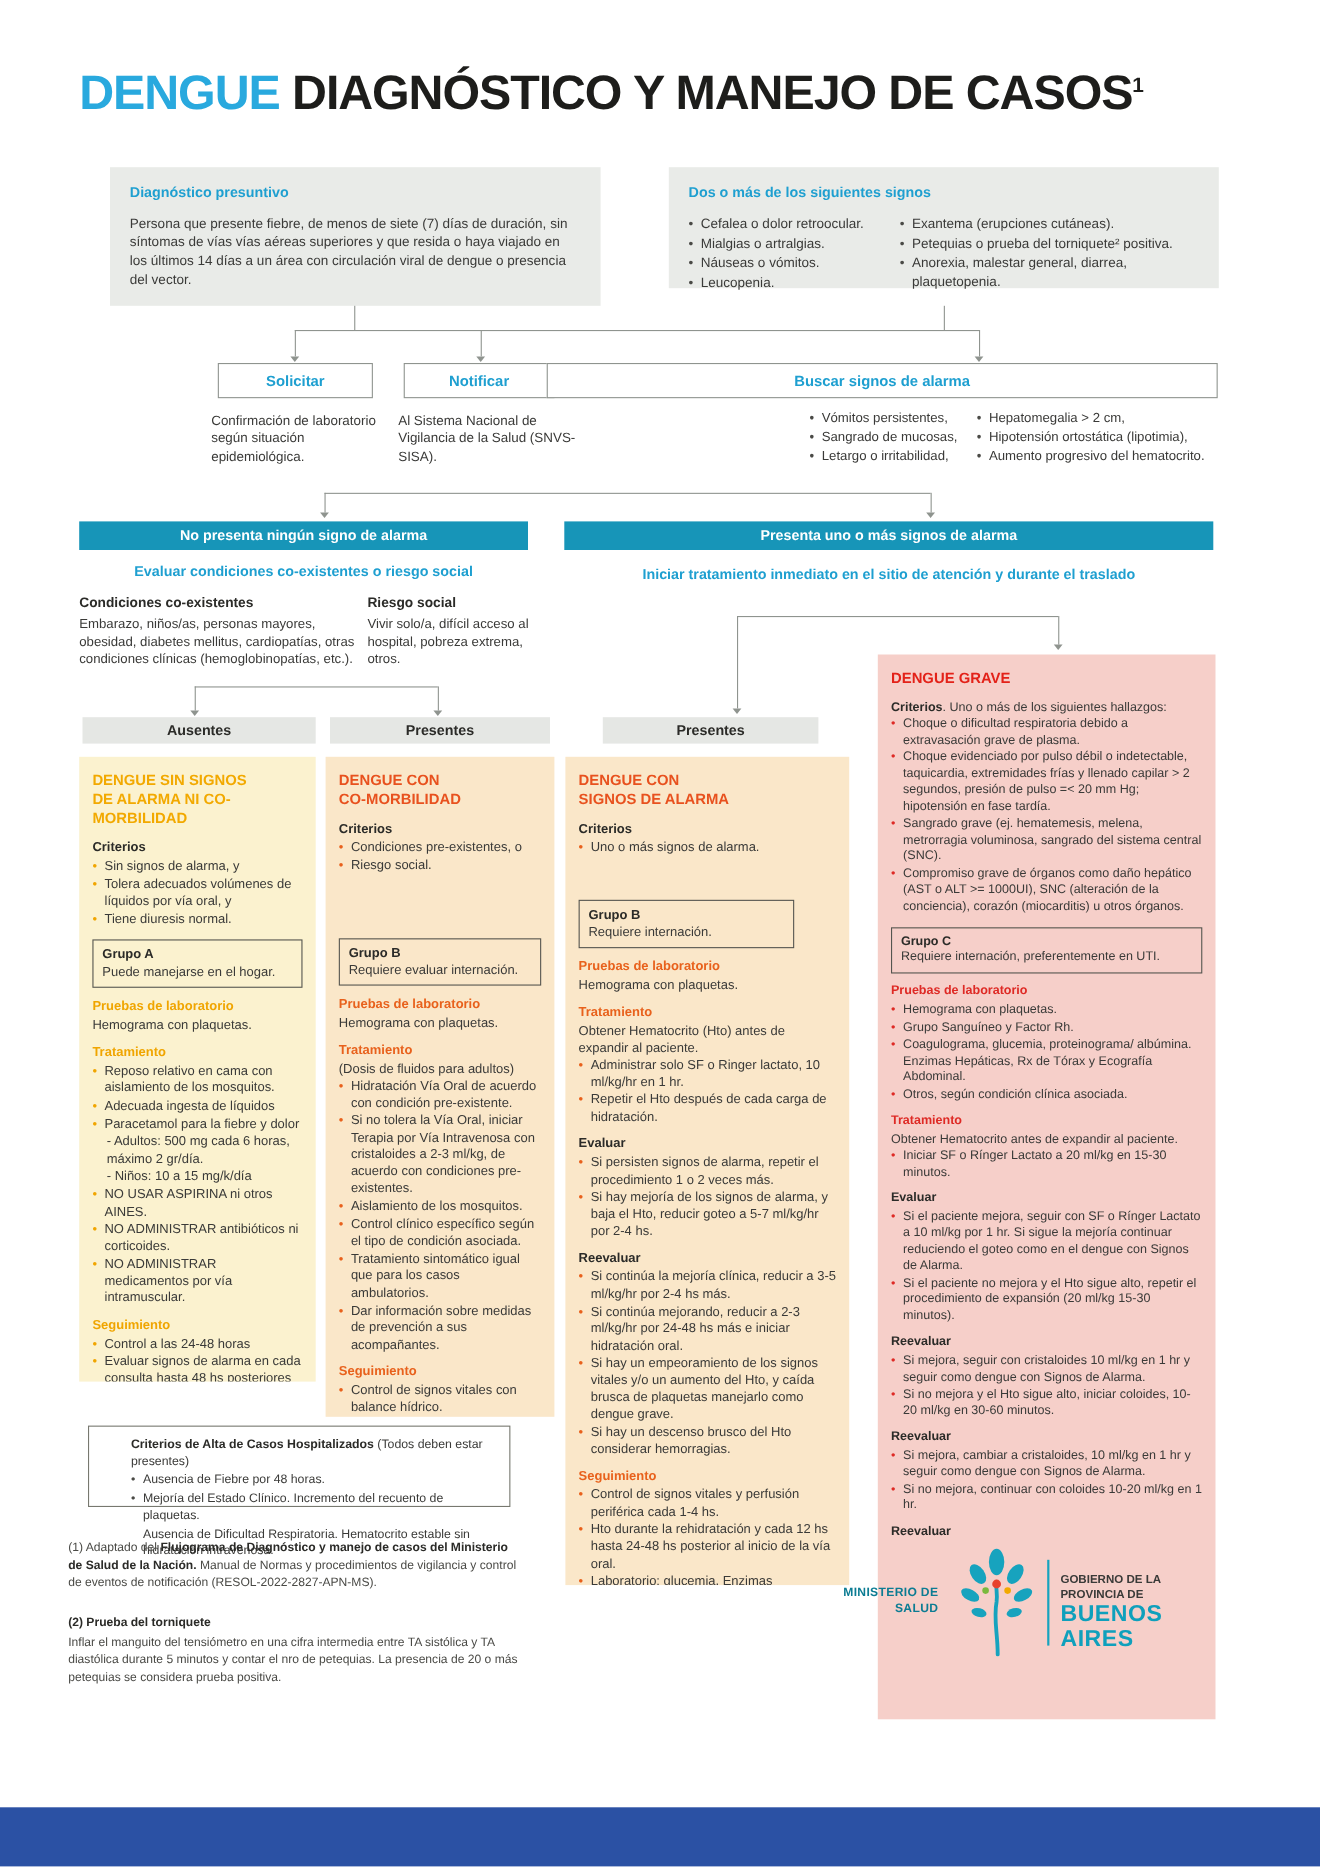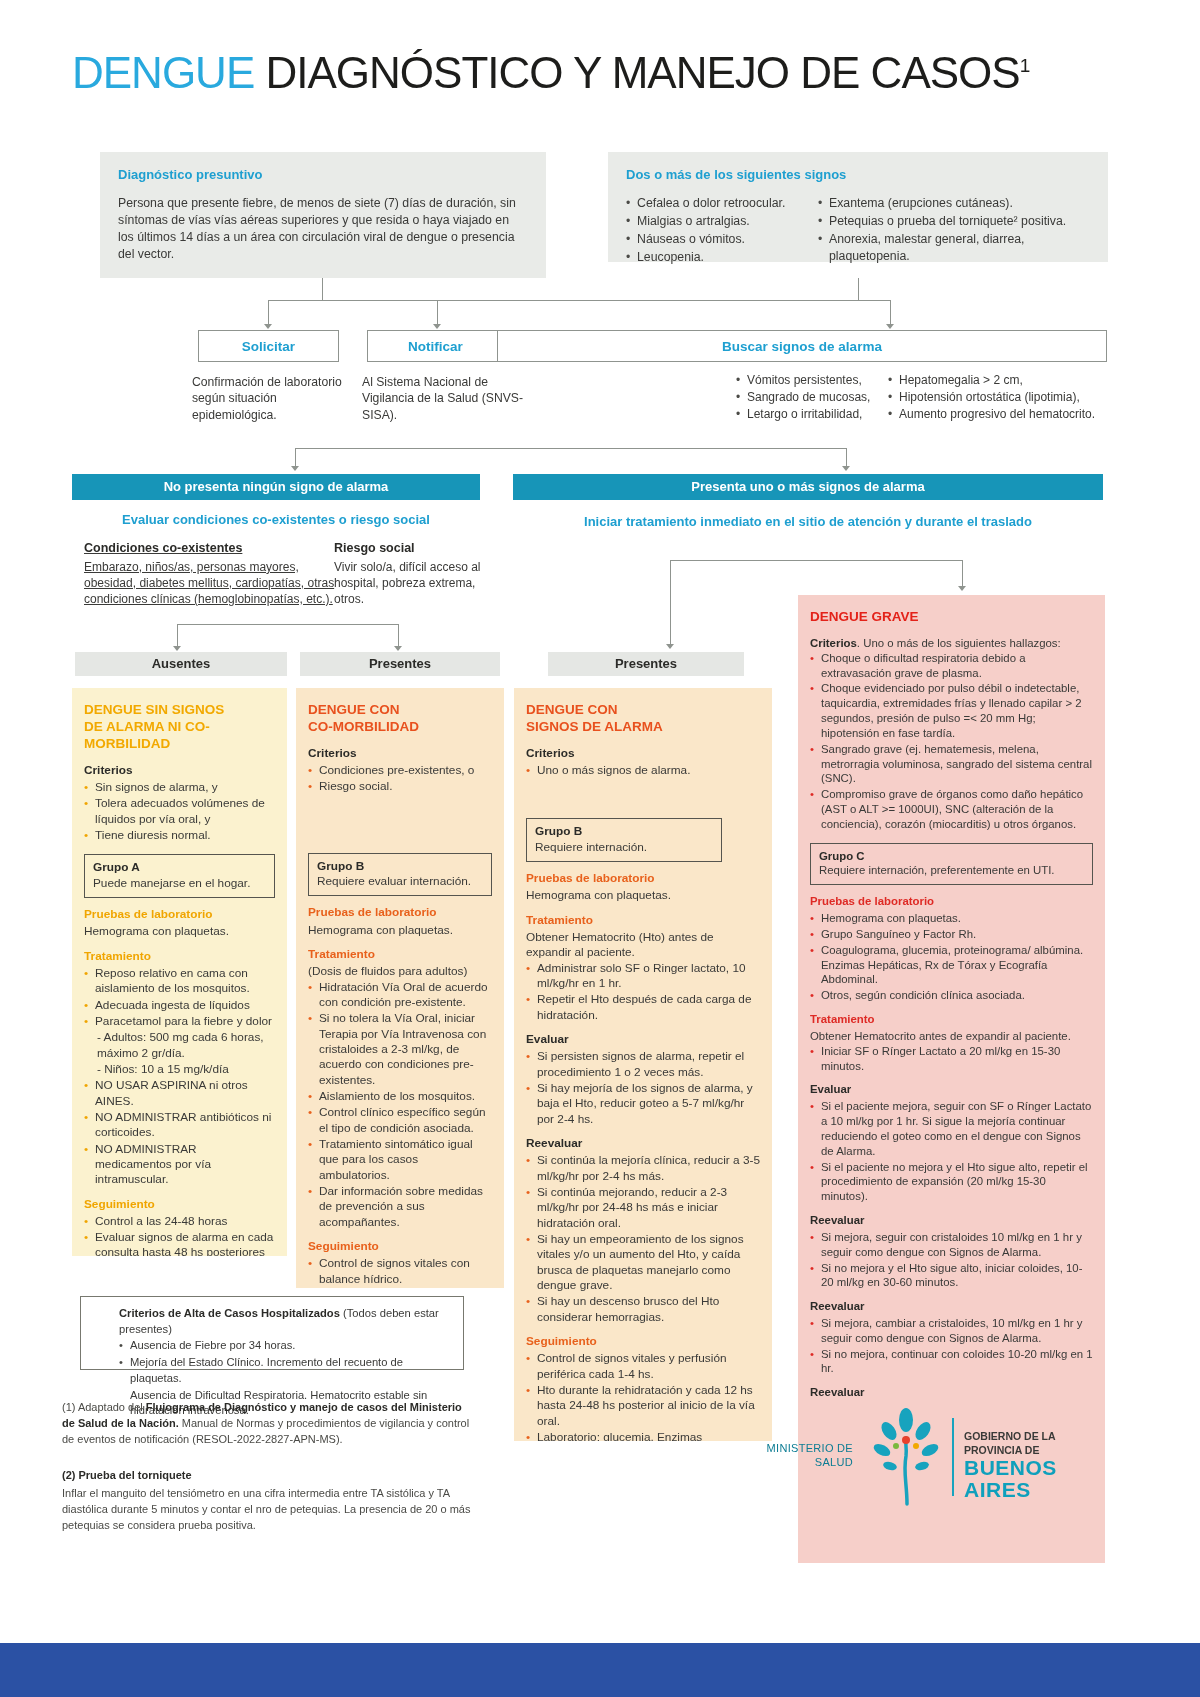--- a/index.html
+++ b/index.html
@@ -1,20 +1,20 @@
 <!DOCTYPE html>
 <html><head>
 <meta charset="utf-8">
 <style>
   html,body{margin:0;padding:0;background:#fff;}
   .page{position:relative;width:1200px;height:1697px;background:#ffffff;
         font-family:"Liberation Sans",sans-serif;color:#3a3a38;overflow:hidden;}
 
   
-  .title{position:absolute;left:72px;top:48px;font-size:44px;font-weight:normal;letter-spacing:-1px;white-space:nowrap;}
+  .title{position:absolute;left:72px;top:60px;font-size:44px;font-weight:bold;letter-spacing:-1px;white-space:nowrap;}
   .t-cyan{color:#29A9DE;}
   .t-dark{color:#1d1d1b;}
   .t-sup{font-size:19px;vertical-align:super;color:#1d1d1b;}
 
   
   .gbox{position:absolute;background:#E9EBE8;box-sizing:border-box;padding:14px 18px;
         font-size:12.3px;line-height:1.38;}
   .gbox .gh{color:#1E9FD0;font-weight:bold;font-size:13px;margin:0 0 11px 0;}
   .gcols{display:flex;gap:14px;}
 
@@ -62,21 +62,21 @@
   .discharge b{color:#2b2b28;}
   .discharge .tail{padding-left:11px;}
 
   
   .fn{position:absolute;font-size:11px;line-height:1.45;color:#4a4a46;}
   .fn b{color:#2b2b28;}
   .fn .fnt{display:block;margin-bottom:2px;}
 
   
   .ministry{position:absolute;left:735px;top:1441px;width:118px;text-align:right;
-            color:#0C7C93;font-weight:normal;font-size:11px;line-height:1.3;letter-spacing:0.3px;}
+            color:#0C7C93;font-weight:bold;font-size:11px;line-height:1.3;letter-spacing:0.3px;}
   .ba-logo{position:absolute;left:868px;top:1400px;width:78px;height:110px;}
   .vdiv{position:absolute;left:952px;top:1418px;width:2px;height:78px;background:#17A3BE;}
   .gov{position:absolute;left:964px;top:1430px;width:160px;color:#3a3a38;font-size:10.5px;
        font-weight:bold;line-height:1.3;}
   .gov .big{color:#0FA0BC;font-size:21px;line-height:1.02;letter-spacing:0.5px;}
   .gov .big:first-of-type{margin-top:4px;}
   .footerbar{position:absolute;left:0;top:1643px;width:1200px;height:54px;background:#2B51A4;}
 
   
   .hl{position:absolute;height:1px;background:#8f948f;}
@@ -148,21 +148,21 @@
   <div class="ar" style="left:291px;top:466px;"></div>
   <div class="vl" style="left:846px;top:448px;height:18px;"></div>
   <div class="ar" style="left:842px;top:466px;"></div>
 
   <div class="bar" style="left:72px;top:474px;width:408px;">No presenta ningún signo de alarma</div>
   <div class="bar" style="left:513px;top:474px;width:590px;">Presenta uno o más signos de alarma</div>
 
   <div class="instr" style="left:72px;top:512px;width:408px;">Evaluar condiciones co-existentes o riesgo social</div>
   <div class="instr" style="left:513px;top:514px;width:590px;">Iniciar tratamiento inmediato en el sitio de atención y durante el traslado</div>
 
-  <div class="cond" style="left:84px;top:540px;width:262px;text-decoration:underline;">
+  <div class="cond" style="left:72px;top:540px;width:262px;">
     <div class="ch">Condiciones co-existentes</div>
     <div>Embarazo, niños/as, personas mayores, obesidad, diabetes mellitus, cardiopatías, otras condiciones clínicas (hemoglobinopatías, etc.).</div>
   </div>
   <div class="cond" style="left:334px;top:540px;width:150px;">
     <div class="ch">Riesgo social</div>
     <div>Vivir solo/a, difícil acceso al hospital, pobreza extrema, otros.</div>
   </div>
 
   <div class="hl" style="left:177px;top:624px;width:221px;"></div>
   <div class="vl" style="left:177px;top:624px;height:22px;"></div>
@@ -335,21 +335,21 @@
       </div>
     <div class="sh sh-dark">Reevaluar</div>
 
   </div>
 
   <div class="discharge">
     <div>
       <b>Criterios de Alta de Casos Hospitalizados</b><span> (Todos deben estar presentes)</span>
     </div>
     <div>
-        <div class="li">Ausencia de Fiebre por 34 horas.</div>
+        <div class="li">Ausencia de Fiebre por 48 horas.</div>
         <div class="li">Mejoría del Estado Clínico. Incremento del recuento de plaquetas.</div>
       </div>
     <div class="tail">Ausencia de Dificultad Respiratoria. Hematocrito estable sin hidratación intravenosa.</div>
   </div>
 
   <div class="fn" style="left:62px;top:1400px;width:408px;">
     <span>(1) Adaptado del </span><b>Flujograma de Diagnóstico y manejo de casos del Ministerio de Salud de la Nación.</b><span> Manual de Normas y procedimientos de vigilancia y control de eventos de notificación (RESOL-2022-2827-APN-MS).</span>
   </div>
   <div class="fn" style="left:62px;top:1468px;width:424px;">
     <b class="fnt">(2) Prueba del torniquete</b>

